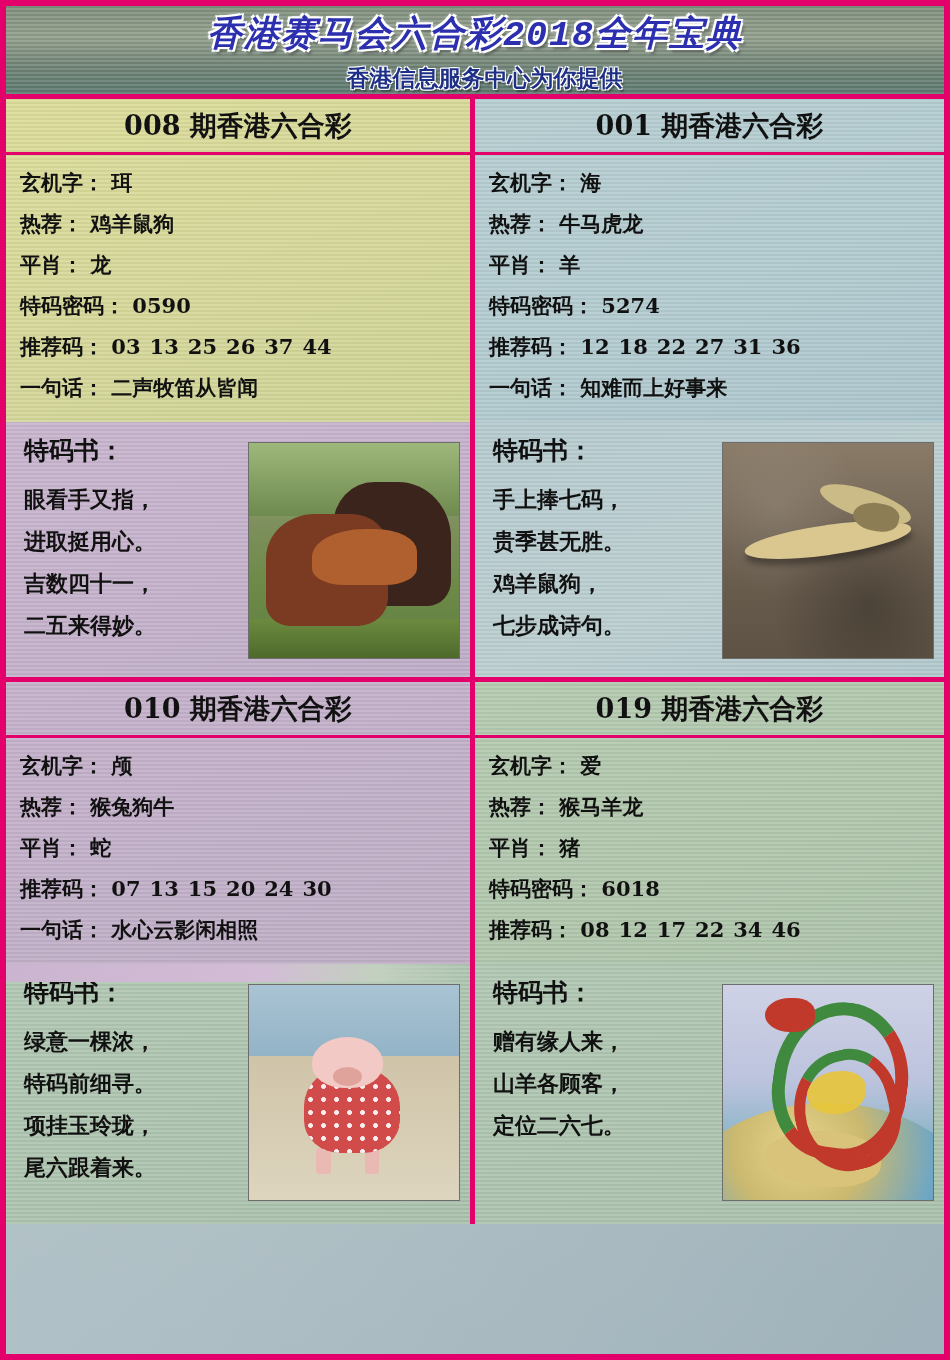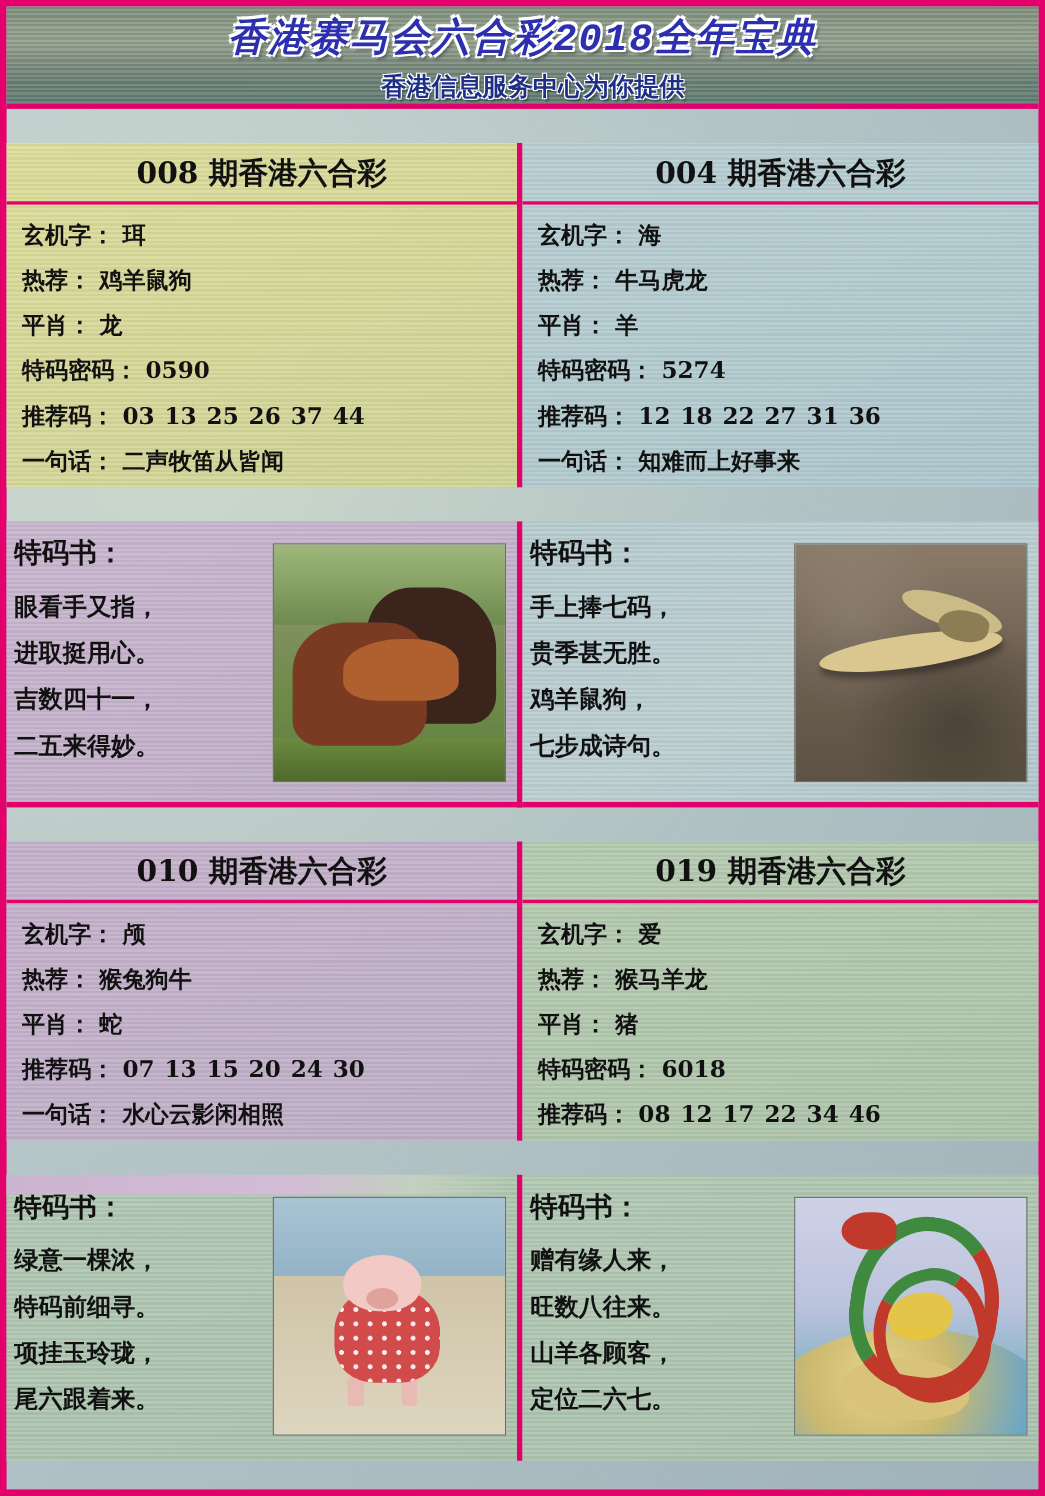--- a/index.html
+++ b/index.html
@@ -51,21 +51,21 @@
     font-family:"DejaVu Serif","Liberation Serif",serif;
     padding-left:19px;
   }
   
   .grid{
     display:grid;
     grid-template-columns:1fr 1fr;
     grid-template-rows:auto auto auto auto;
     width:100%;
   }
-  .cell{position:relative;box-sizing:border-box;margin-top:31px;}
+  .cell{position:relative;box-sizing:border-box;}
   .col-left{border-right:5px solid #e3006b;}
   .row-sep{border-bottom:5px solid #e3006b;}
 
   .bg-olive  {background:repeating-linear-gradient(0deg,rgba(255,255,255,.07) 0 2px,rgba(0,0,0,.04) 2px 4px), linear-gradient(160deg,#dcdd9a,#d5d79a 60%,#cfd496);}
   .bg-teal   {background:repeating-linear-gradient(0deg,rgba(255,255,255,.07) 0 2px,rgba(0,0,0,.04) 2px 4px), linear-gradient(160deg,#b8cfd2,#b3cbd0 60%,#adc6cd);}
   .bg-mauve  {background:repeating-linear-gradient(0deg,rgba(255,255,255,.07) 0 2px,rgba(0,0,0,.04) 2px 4px), linear-gradient(160deg,#c9b6cf,#c4b2cb 60%,#bfaec8);}
   .bg-sage   {background:repeating-linear-gradient(0deg,rgba(255,255,255,.07) 0 2px,rgba(0,0,0,.04) 2px 4px), linear-gradient(160deg,#b6cbb2,#b1c7ad 60%,#aec4ab);}
   .bg-teal2  {background:repeating-linear-gradient(0deg,rgba(255,255,255,.07) 0 2px,rgba(0,0,0,.04) 2px 4px), linear-gradient(160deg,#b7ccd0,#bccfd1 60%,#b2c8cd);}
   .bg-mauve2 {background:repeating-linear-gradient(0deg,rgba(255,255,255,.07) 0 2px,rgba(0,0,0,.04) 2px 4px), linear-gradient(160deg,#c6b2cc,#c2b1c9 60%,#bfafc6);}
   .bg-sage2  {background:repeating-linear-gradient(0deg,rgba(255,255,255,.07) 0 2px,rgba(0,0,0,.04) 2px 4px), linear-gradient(160deg,#b2c8b4,#aec5b0 60%,#abc2ae);}
@@ -73,38 +73,38 @@
   .issue-title{
     text-align:center;
     font-family:"DejaVu Serif","Liberation Serif",serif;
     font-size:27px;
     font-weight:bold;
     color:#111;
     padding:9px 0 8px 0;
     border-bottom:3px solid #e3006b;
   }
   .info-list{
-    padding:7px 0 4px 14px;
+    padding:7px 0 14px 14px;
   }
   .info-row{
     font-family:"DejaVu Serif","Liberation Serif",serif;
     font-size:21px;
     font-weight:bold;
     color:#111;
     padding:6.5px 0;
     white-space:nowrap;
   }
   .info-row .val{font-weight:bold;}
   .nums span{margin-right:9px;}
 
   
   .poem-cell{
     display:flex;
     align-items:flex-start;
-    padding:12px 10px 10px 7px;
+    padding:12px 10px 10px 18px;
     min-height:260px;
     box-sizing:border-box;
   }
   .poem-text{
     flex:0 0 auto;
     max-width:245px;
   }
   .poem-head{
     font-family:"DejaVu Serif","Liberation Serif",serif;
     font-size:25px;font-weight:bold;color:#111;
@@ -213,21 +213,21 @@
           <span class="nums"><span>03</span><span>13</span><span>25</span><span>26</span><span>37</span><span>44</span></span>
         </div>
         <div class="info-row">
           <span>一句话：</span>
           <span class="val">二声牧笛从皆闻</span>
         </div>
       </div>
     </div>
 
     <div class="cell bg-teal">
-      <div class="issue-title">004 期香港六合彩</div>
+      <div class="issue-title">001 期香港六合彩</div>
       <div class="info-list">
         <div class="info-row">
           <span>玄机字：</span>
           <span class="val">海</span>
         </div>
         <div class="info-row">
           <span>热荐：</span>
           <span class="val">牛马虎龙</span>
         </div>
         <div class="info-row">
@@ -358,21 +358,20 @@
           <div class="pighead"></div>
             <div class="snout"></div>
         </div>
       </div>
     </div>
 
     <div class="cell bg-sage2 poem-cell">
       <div class="poem-text">
         <div class="poem-head">特码书：</div>
         <div class="poem-line">赠有缘人来，</div>
-        <div class="poem-line">旺数八往来。</div>
         <div class="poem-line">山羊各顾客，</div>
         <div class="poem-line">定位二六七。</div>
       </div>
       <div class="poem-pic">
         <div class="pic-inner pic-dragon">
           <div class="globe"></div>
             <div class="land"></div>
           <div class="dbody"></div>
             <div class="dbody2"></div>
           <div class="dhead"></div>

